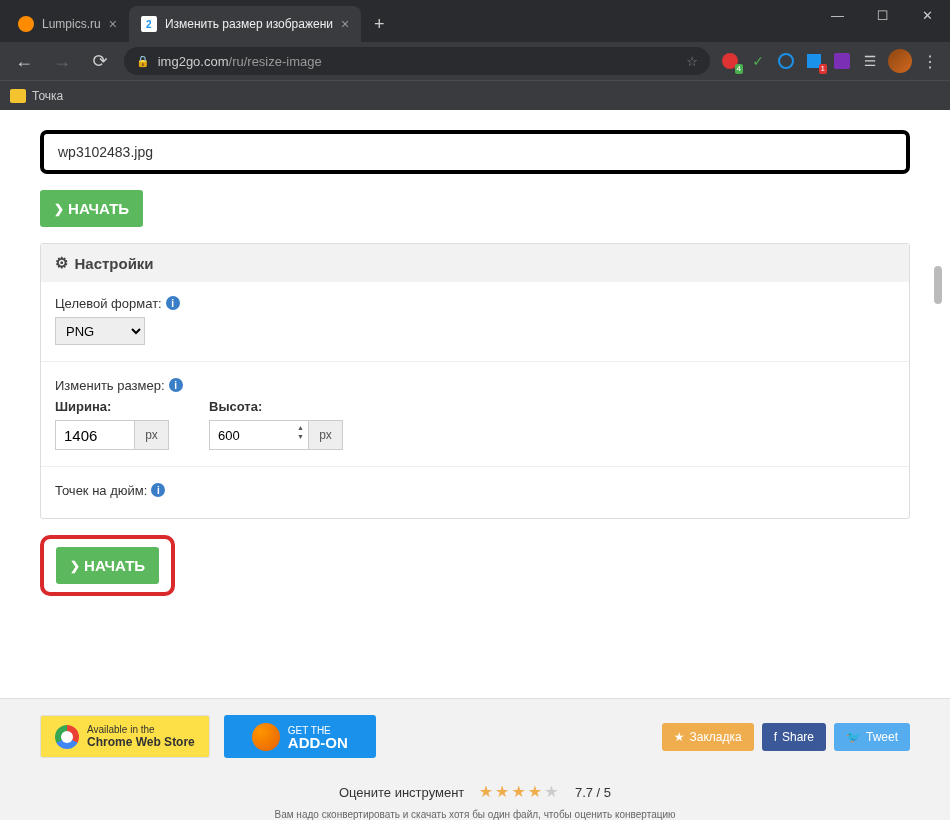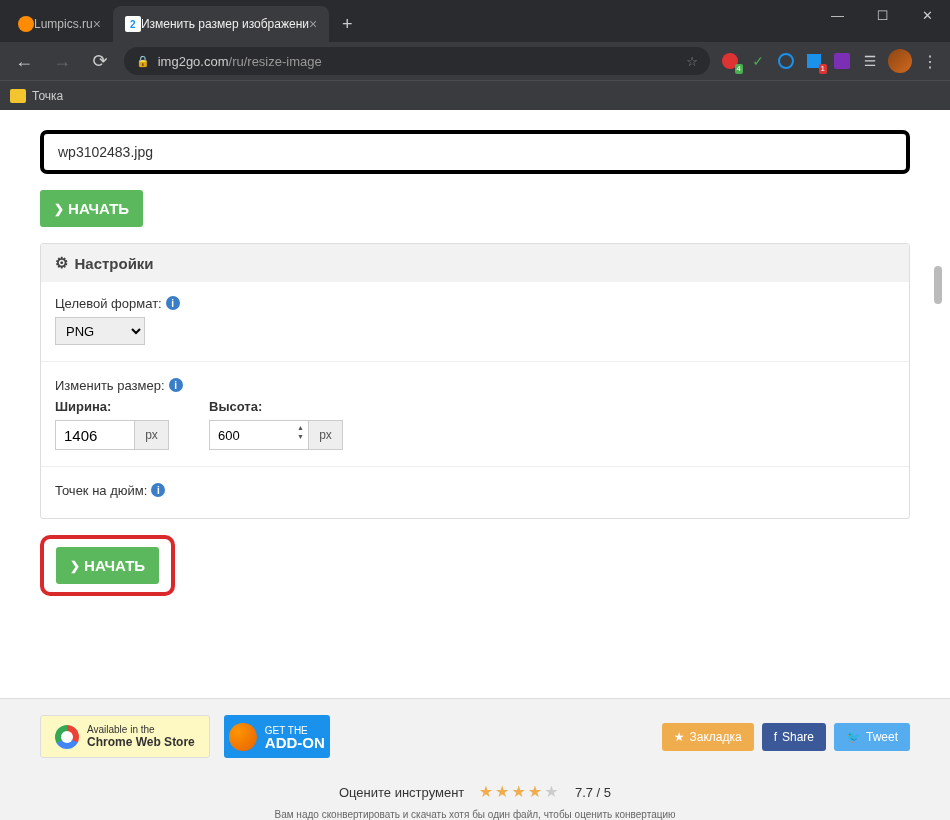--- a/index.html
+++ b/index.html
@@ -1,19 +1,19 @@
 <!DOCTYPE html>
 <html><head>
 <meta charset="utf-8">
 <style>
 *{box-sizing:border-box;margin:0;padding:0;font-family:Arial,Helvetica,sans-serif}
 body{width:950px;height:820px;background:#f5f5f5;overflow:hidden;position:relative}
 .titlebar{height:42px;background:#2a2b2f;display:flex;align-items:flex-end;position:relative}
 .tabs{display:flex;height:36px;margin-left:6px}
-.tab{display:flex;align-items:center;padding:0 12px;font-size:12px;color:#bbb;height:36px;position:relative}
+.tab{display:flex;align-items:center;padding:0 12px;font-size:12px;color:#bbb;height:36px;gap:8px;position:relative}
 .tab.active{background:#3a3b3f;color:#eee;border-radius:8px 8px 0 0}
 .tab.inactive{background:transparent}
 .tab-close{font-size:14px;color:#999;cursor:pointer}
 .tab-favicon{width:16px;height:16px;border-radius:2px;display:flex;align-items:center;justify-content:center;font-size:10px;font-weight:bold}
 .newtab{width:28px;height:28px;color:#ccc;font-size:18px;display:flex;align-items:center;justify-content:center;cursor:pointer;margin-left:4px;align-self:center}
 .win-controls{position:absolute;right:0;top:0;display:flex;height:30px}
 .win-btn{width:45px;display:flex;align-items:center;justify-content:center;color:#ccc;font-size:13px}
 .toolbar{height:38px;background:#3a3b3f;display:flex;align-items:center;padding:0 10px;gap:10px}
 .nav-btn{width:28px;height:28px;color:#ccc;display:flex;align-items:center;justify-content:center;font-size:18px;cursor:pointer;border-radius:14px}
 .nav-btn.disabled{color:#666}
@@ -48,24 +48,24 @@
 .size-col{}
 .col-title{font-size:13px;font-weight:bold;color:#333;margin-bottom:6px}
 .input-group{display:flex}
 .num-input{width:80px;height:30px;border:1px solid #ccc;padding:0 8px;font-size:15px}
 .num-box{width:100px;height:30px;border:1px solid #ccc;padding:0 20px 0 8px;font-size:13px;position:relative;display:flex;align-items:center}
 .spinners{position:absolute;right:4px;top:2px;display:flex;flex-direction:column;font-size:7px;color:#555;line-height:9px}
 .unit{width:34px;height:30px;border:1px solid #ccc;border-left:none;background:#eee;display:flex;align-items:center;justify-content:center;font-size:12px;color:#555}
 .footer-banner{position:absolute;bottom:0;left:0;right:0;background:#f2f2f2;border-top:1px solid #ddd}
 .promo-row{display:flex;align-items:center;padding:16px 40px;justify-content:space-between}
 .promo-left{display:flex;gap:14px}
-.chrome-card{border:1px solid #ddd;background:#fef9c3;padding:8px 14px;display:flex;align-items:center;gap:8px;font-size:10px;color:#333;border-radius:3px}
+.chrome-card{border:1px solid #ddd;background:#fde047;padding:8px 14px;display:flex;align-items:center;gap:8px;font-size:10px;color:#333;border-radius:3px}
 .chrome-logo{width:24px;height:24px;border-radius:12px;background:conic-gradient(#ea4335 0 120deg,#4285f4 120deg 240deg,#34a853 240deg 360deg);position:relative}
 .chrome-logo:after{content:'';position:absolute;top:6px;left:6px;width:12px;height:12px;border-radius:6px;background:#fff}
-.addon-card{background:#1a91eb;color:#fff;padding:6px 5px;display:flex;align-items:center;gap:8px;border-radius:3px}
+.addon-card{background:#1a91eb;color:#fff;padding:6px 28px;display:flex;align-items:center;gap:8px;border-radius:3px}
 .ff-logo{width:28px;height:28px;border-radius:14px;background:radial-gradient(circle at 30% 30%,#ff9500,#e66000)}
 .addon-txt{font-size:10px;line-height:12px}
 .addon-big{font-size:15px;font-weight:bold}
 .social-btns{display:flex;gap:8px}
 .soc-btn{color:#fff;border:none;padding:7px 12px;font-size:12px;border-radius:3px;display:flex;align-items:center;gap:5px;cursor:pointer}
 .soc-bookmark{background:#f0ad4e}
 .soc-share{background:#3b5998}
 .soc-tweet{background:#55acee}
 .rating-row{text-align:center;padding:8px;font-size:13px;color:#333}
 .stars{color:#f0ad4e;font-size:16px;letter-spacing:2px}

